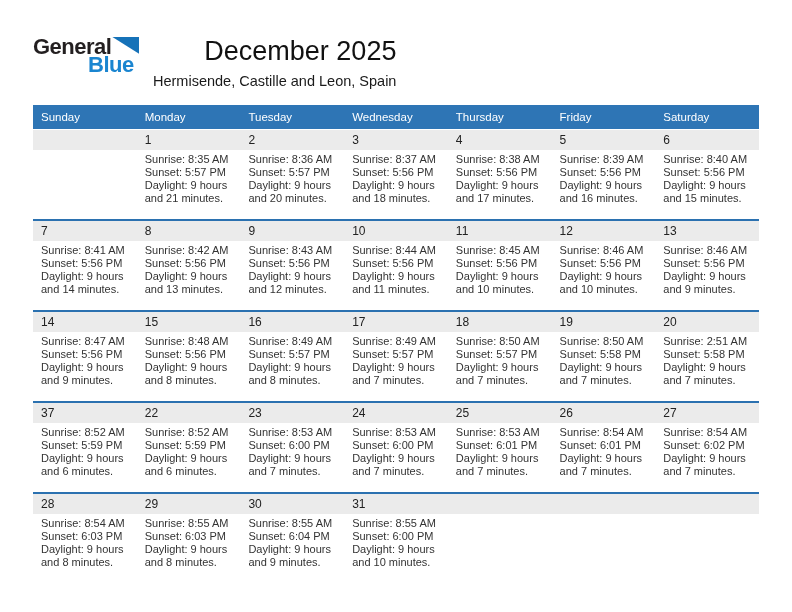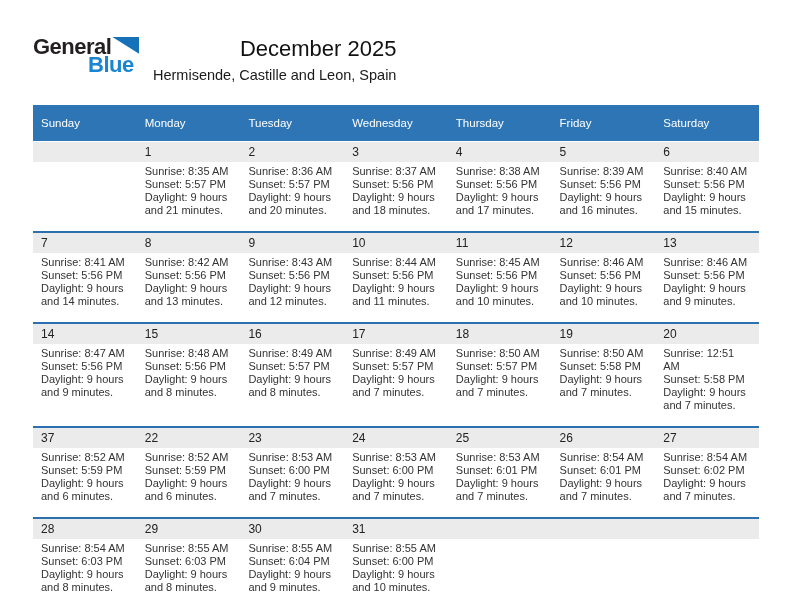--- a/index.html
+++ b/index.html
@@ -31,27 +31,27 @@
     background:var(--triangle-blue);
     clip-path:polygon(0 0,100% 0,100% 100%);
     vertical-align:top;
   }
   .logo-line2{
     font-size:22px;font-weight:700;color:var(--logo-blue);letter-spacing:-0.5px;
     margin-left:55px;margin-top:-4px;
   }
   
   .titles{text-align:right;}
-  .page-title{font-size:22px;font-weight:400;color:#111;line-height:1.15;}
+  .page-title{font-size:27px;font-weight:400;color:#111;line-height:1.15;}
   .page-subtitle{font-size:14.5px;font-weight:400;color:#1a1a1a;margin-top:6px;}
   
   .calendar{margin:3px 33px 0 33px;}
   .weekday-row{
     display:grid;grid-template-columns:repeat(7,1fr);
-    background:var(--header-bg);height:36px;
+    background:var(--header-bg);height:24px;
   }
   .weekday-cell{
     color:#fff;font-size:11.5px;font-weight:400;
     display:flex;align-items:center;padding-left:8px;
   }
   .week-row{display:grid;grid-template-columns:repeat(7,1fr);}
   .week-row.separated{border-top:2px solid var(--separator);}
   .week-row.first{margin-top:1px;}
   .day-cell{background:#fff;}
   .day-number{
@@ -246,21 +246,21 @@
           <div class="day-number">19</div>
           <div class="day-details">
             <div>Sunrise: 8:50 AM</div>
             <div>Sunset: 5:58 PM</div>
             <div>Daylight: 9 hours and 7 minutes.</div>
           </div>
         </div>
         <div class="day-cell">
           <div class="day-number">20</div>
           <div class="day-details">
-            <div>Sunrise: 12:51 AM</div>
+            <div>Sunrise: 2:51 AM</div>
             <div>Sunset: 5:58 PM</div>
             <div>Daylight: 9 hours and 7 minutes.</div>
           </div>
         </div>
       </div>
       <div class="week-row separated">
         <div class="day-cell">
           <div class="day-number">37</div>
           <div class="day-details">
             <div>Sunrise: 8:52 AM</div>

